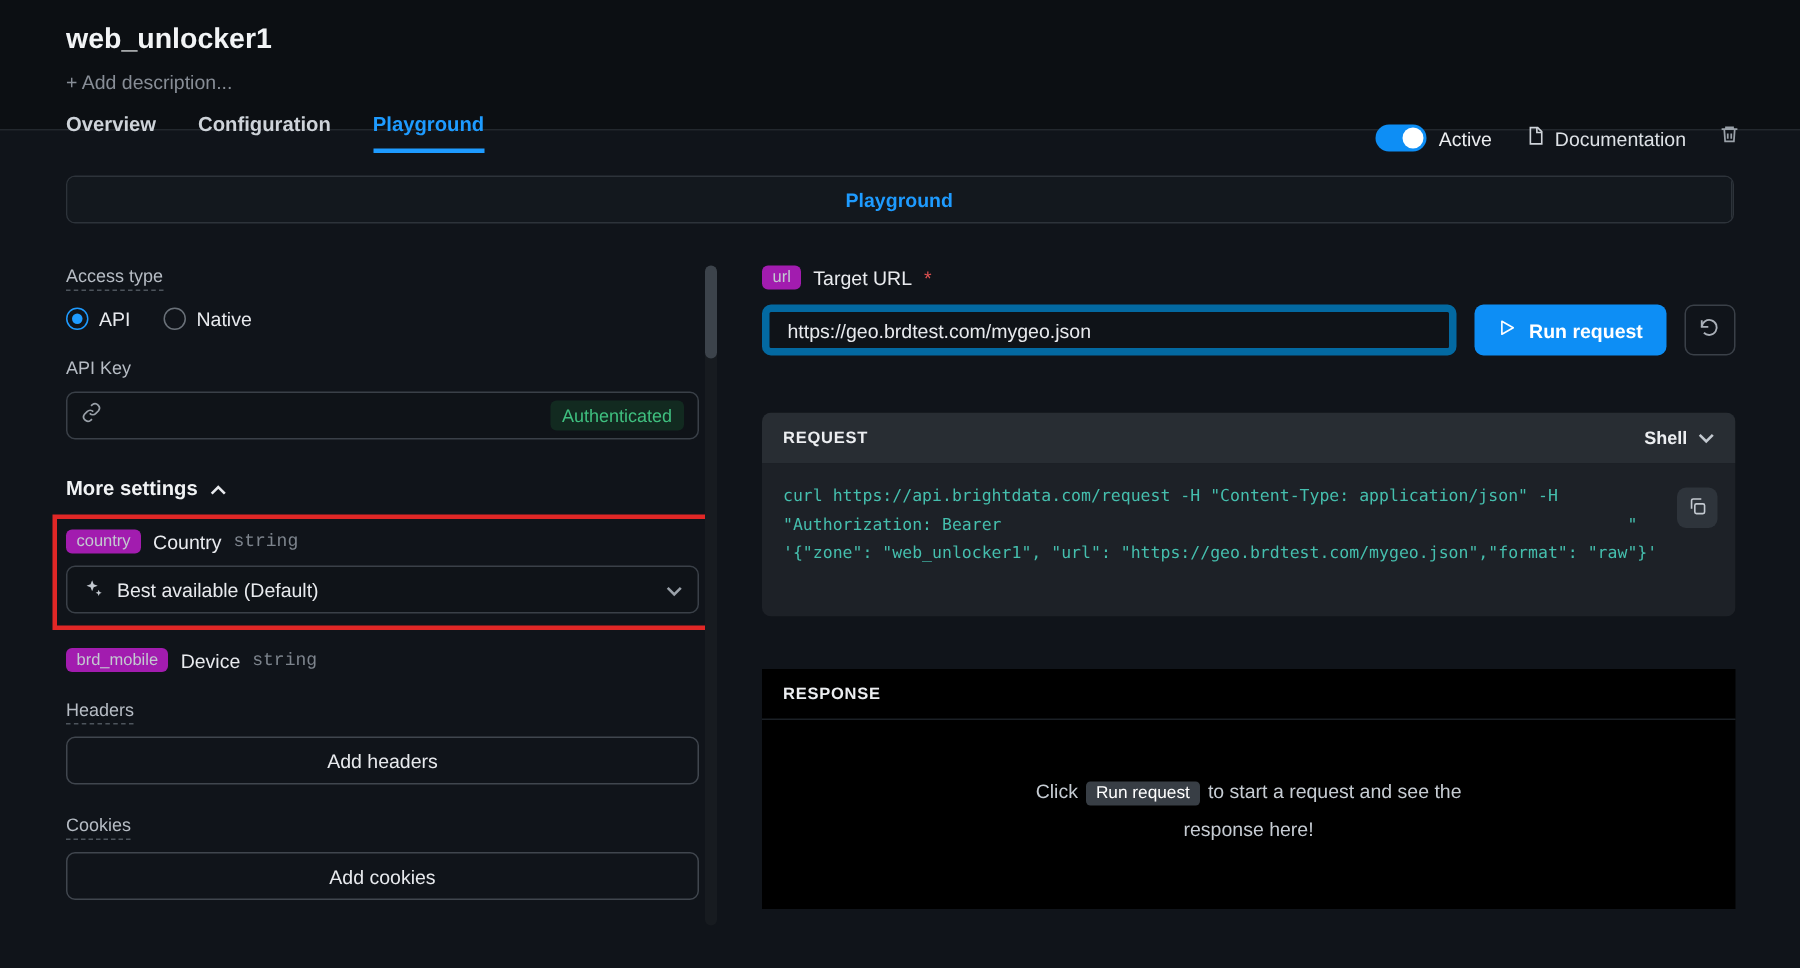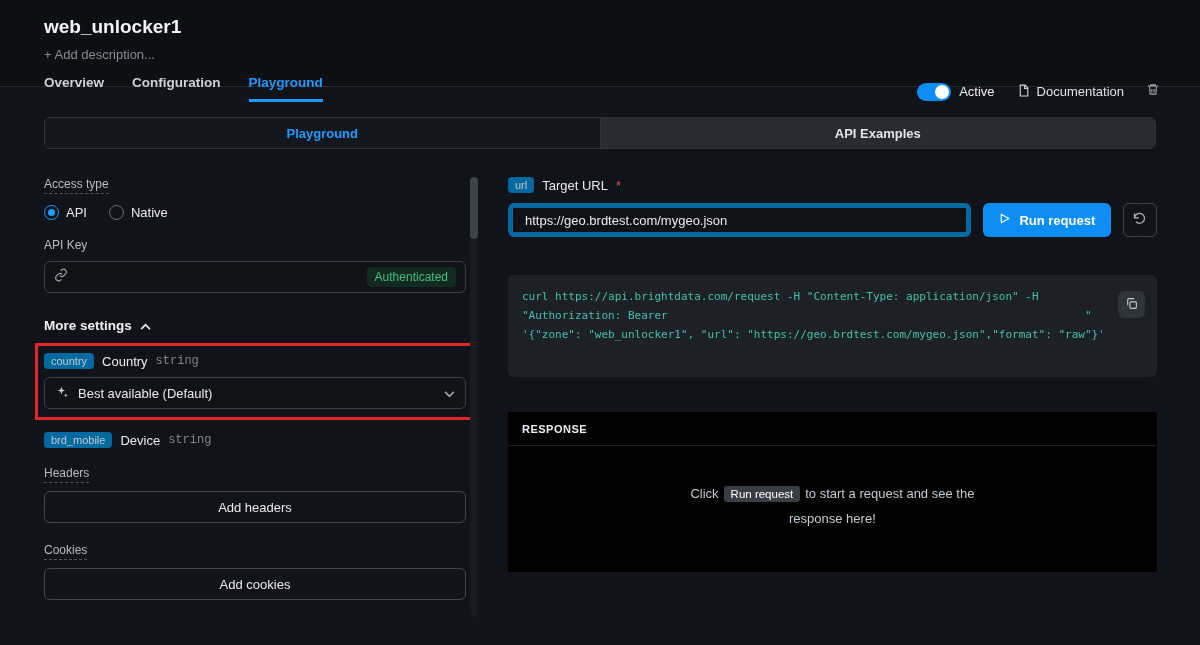--- a/index.html
+++ b/index.html
@@ -84,21 +84,21 @@
   }
   .more-settings {
     margin-top:25px; display:flex; align-items:center; gap:8px;
     font-size:13.5px; font-weight:bold; color:#f0f2f4; cursor:pointer;
   }
   .annotation-box {
     border:3px solid #e12726; margin:10px -9px 12px; padding:7px 6px 8px;
   }
   .field-row { display:flex; align-items:center; gap:8px; }
   .chip {
-    background:#0369a1; color:#c3c9d0; font-size:11px;
+    background:#a21caf; color:#c3c9d0; font-size:11px;
     padding:2px 7px; border-radius:4px;
   }
   .fname { font-size:13px; color:#e8eaee; }
   .ftype { font-size:12px; color:#7d848d;font-family:Liberation Mono, monospace; }
   .dropdown {
     margin-top:8px; height:32px; border:1px solid #3a4048; border-radius:6px;
     display:flex; align-items:center; padding:0 10px; gap:9px;
     font-size:13px; color:#e8eaee; cursor:pointer; background:#0f1318;
   }
   .dropdown .chev { margin-left:auto; }
@@ -198,21 +198,20 @@
             </svg>
         </span>
       </div>
     </div>
   </header>
 
   <div class="main">
 
     <div class="big-tabbar">
       <div class="big-tab playground">Playground</div>
-      <div class="big-tab examples">API Examples</div>
     </div>
 
     <div class="content">
 
       <div class="left-col">
         <div class="left-inner">
 
           <div class="field-label">Access type</div>
           <div class="radio-row">
             <div class="radio-opt">
@@ -307,20 +306,31 @@
             <span>
               <svg width="15" height="15" viewBox="0 0 24 24" fill="none" stroke="#aab0b8" stroke-width="2">
                   <path d="M4 11a8 8 0 1 1 2.3 6.3"></path>
                   <path d="M4 4v7h7"></path>
                 </svg>
             </span>
           </button>
         </div>
 
         <div class="request-panel">
+          <div class="request-header">
+            <span class="request-title">REQUEST</span>
+            <div class="lang-select">
+              <span>Shell</span>
+              <span>
+                <svg width="11" height="7" viewBox="0 0 12 8" fill="none" stroke="#c3c9d0" stroke-width="2">
+                    <path d="M1 1l5 5 5-5"></path>
+                  </svg>
+              </span>
+            </div>
+          </div>
           <div class="request-body">
             <div class="code-line">curl https://api.brightdata.com/request -H "Content-Type: application/json" -H</div>
             <div class="code-line">"Authorization: Bearer                                                               "</div>
             <div class="code-line">'{"zone": "web_unlocker1", "url": "https://geo.brdtest.com/mygeo.json","format": "raw"}'</div>
             <button class="copy-btn">
               <span>
                 <svg width="13" height="13" viewBox="0 0 24 24" fill="none" stroke="#c3c9d0" stroke-width="2">
                     <rect x="9" y="9" width="12" height="12" rx="2"></rect>
                     <path d="M5 15V5a2 2 0 0 1 2-2h10"></path>
                   </svg>

